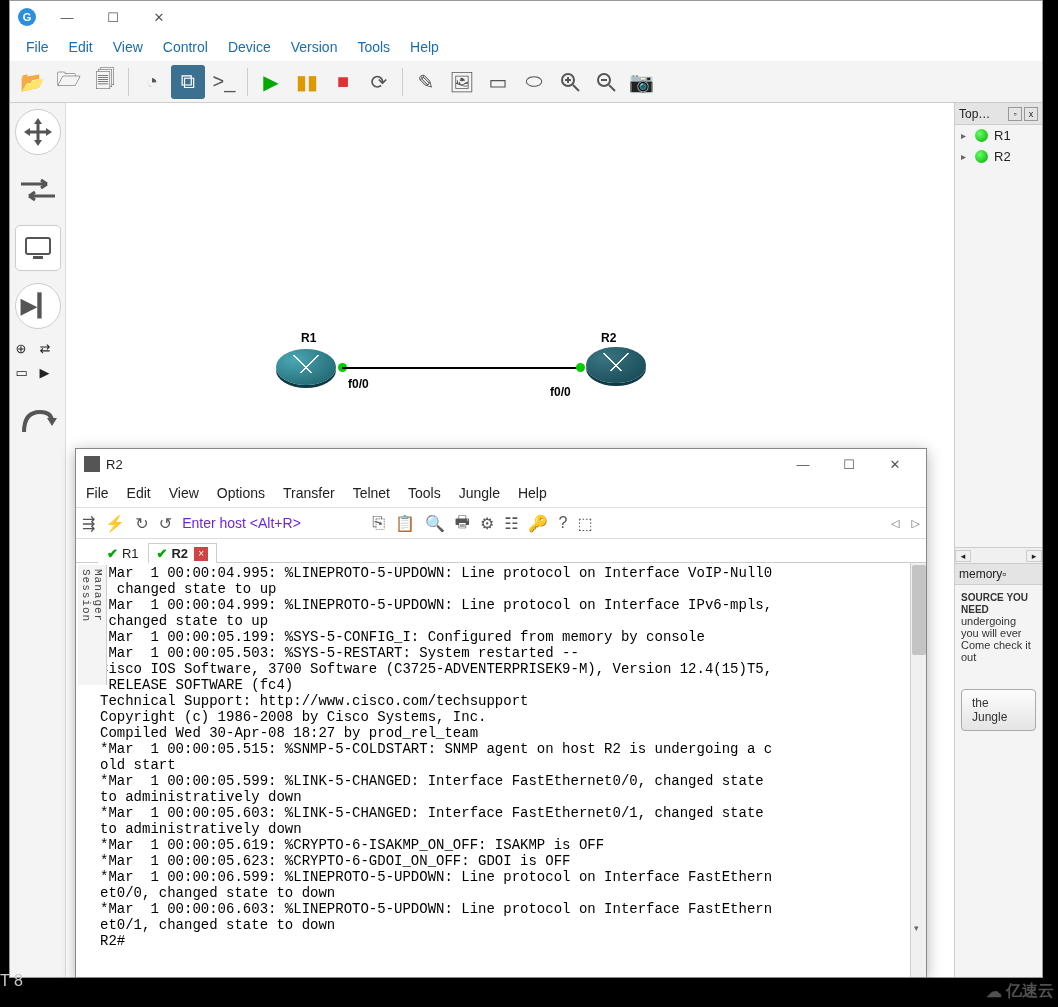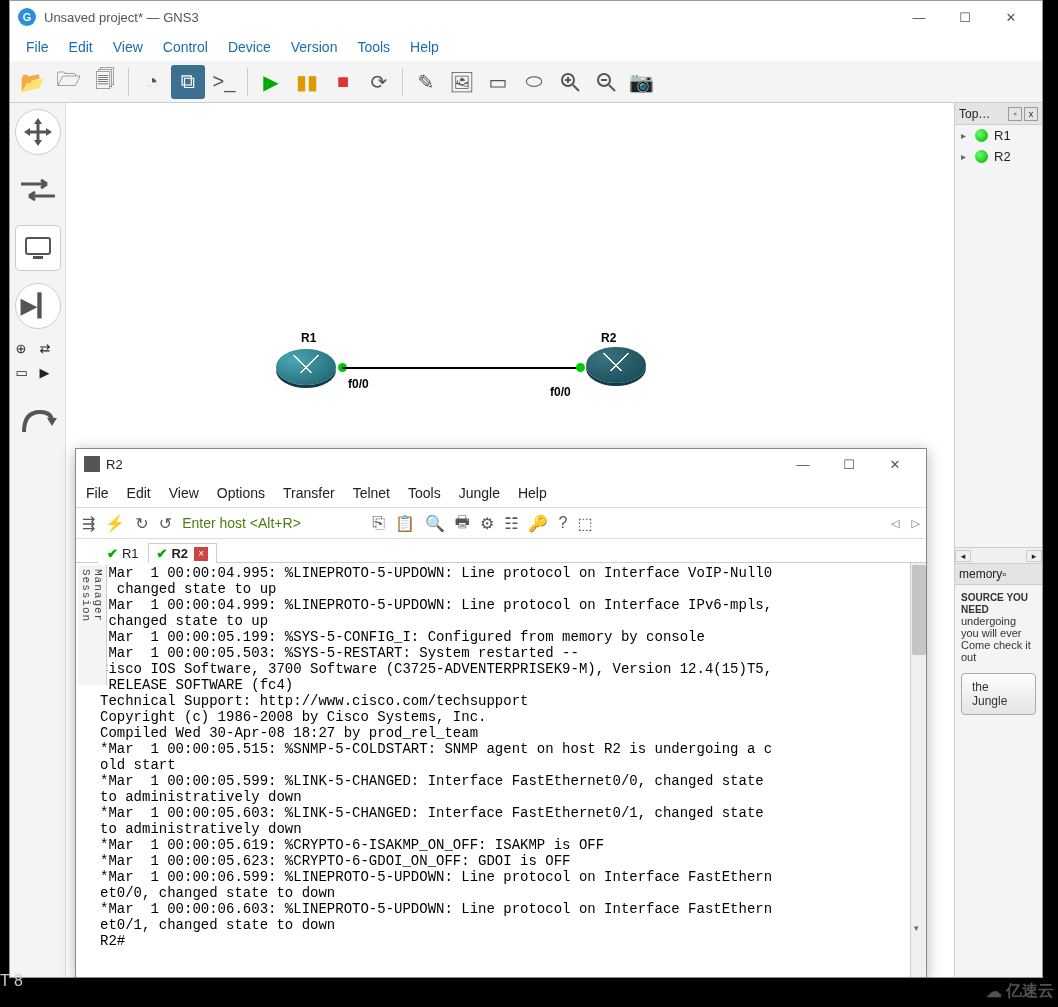--- a/index.html
+++ b/index.html
@@ -34,27 +34,27 @@
 .panel-hdr .h-btn{width:14px;height:14px;font-size:9px;text-align:center;border:1px solid #999;margin-left:2px;line-height:12px}
 .topo-item{display:flex;align-items:center;padding:3px 6px;gap:6px;font-size:13px}
 .chev{width:8px;color:#666;font-size:10px}
 .status-dot{width:13px;height:13px;background:radial-gradient(circle at 35% 35%,#6f6,#0a0);border-radius:50%}
 .hscroll{height:16px;background:#f0f0f0;border-top:1px solid #ccc;display:flex;align-items:center}
 .hscroll .ar{width:16px;text-align:center;border:1px solid #ccc;font-size:9px}
 .hscroll .track{flex:1;position:relative}
 .feed-hdr{height:22px;background:#e4e4e4;border-top:1px solid #ccc;border-bottom:1px solid #ccc;display:flex;align-items:center;padding:0 4px;font-size:12px}
 .feed-body{flex:1;padding:6px;font-size:11px;color:#333}
 .feed-body b{font-size:10px}
-.feed-btn{margin-top:10px;padding:6px 10px;background:linear-gradient(#fdfdfd,#e4e4e4);border:1px solid #aaa;border-radius:4px;font-size:12px}
+.feed-btn{margin-top:26px;padding:6px 10px;background:linear-gradient(#fdfdfd,#e4e4e4);border:1px solid #aaa;border-radius:4px;font-size:12px}
 .terminal{position:absolute;left:75px;top:448px;width:852px;height:530px;background:#fff;border:1px solid #888;display:flex;flex-direction:column;box-shadow:0 3px 14px rgba(0,0,0,.3)}
 .term-title{height:30px;display:flex;align-items:center;padding:0 8px;background:#fff}
 .term-icon{width:16px;height:16px;background:#555;margin-right:6px}
 .term-menu{height:28px;display:flex;align-items:center;padding:0 10px;gap:18px;font-size:14px;color:#222}
 .term-tool{height:32px;display:flex;align-items:center;padding:0 6px;gap:10px;border-top:1px solid #ddd;border-bottom:1px solid #ddd;color:#555}
-.term-tool .host{flex:0 0 180px;color:#4d7c0f;font-size:14px}
+.term-tool .host{flex:0 0 180px;color:#6d28d9;font-size:14px}
 .term-tool .ti{font-size:16px}
 .term-tool .end-ar{margin-left:auto;display:flex;gap:12px;font-size:11px;color:#666}
 .term-tabs{height:24px;display:flex;align-items:flex-end;background:#fff;border-bottom:1px solid #ccc}
 .term-tab{padding:2px 8px;display:flex;align-items:center;gap:4px;font-size:13px;border:1px solid transparent;border-bottom:none;position:relative;bottom:-1px;background:#fff}
 .term-tab.active{border-color:#ccc;background:#fff}
 .term-tab .chk{color:#0a0;font-weight:bold}
 .term-tab .close{width:14px;height:14px;background:#c44;color:#fff;font-size:10px;display:flex;align-items:center;justify-content:center;margin-left:2px}
 .sess-mgr{writing-mode:vertical-lr;padding:4px 2px;font-size:11px;font-family:"Courier New";border-right:1px solid #ccc;background:#f4f4f4;color:#444;position:absolute;left:2px;top:116px;height:120px;letter-spacing:1px}
 .term-body{flex:1;display:flex;overflow:hidden}
 .term-out{flex:1;font-family:"Courier New",monospace;font-size:14px;line-height:16px;padding:2px 4px 2px 24px;white-space:pre-wrap;word-break:break-all;color:#000;overflow:hidden}
@@ -65,21 +65,20 @@
 .corner{position:absolute;right:2px;bottom:2px;width:70px;height:28px;color:#888;font-size:16px;font-weight:bold;opacity:.6;display:flex;align-items:center;gap:4px}
 .outside{position:absolute;font-size:16px;color:#999}
 svg{display:block}
 </style>
 </head>
 <body>
 
 <div class="gns3-window">
   <div class="titlebar">
     <span class="icon">G</span>
-    <span class="title">Unsaved project* — GNS3</span>
     <span class="win-btn">—</span>
     <span class="win-btn">☐</span>
     <span class="win-btn">✕</span>
   </div>
 
   <div class="menubar">
     <span>File</span>
     <span>Edit</span>
     <span>View</span>
     <span>Control</span>

